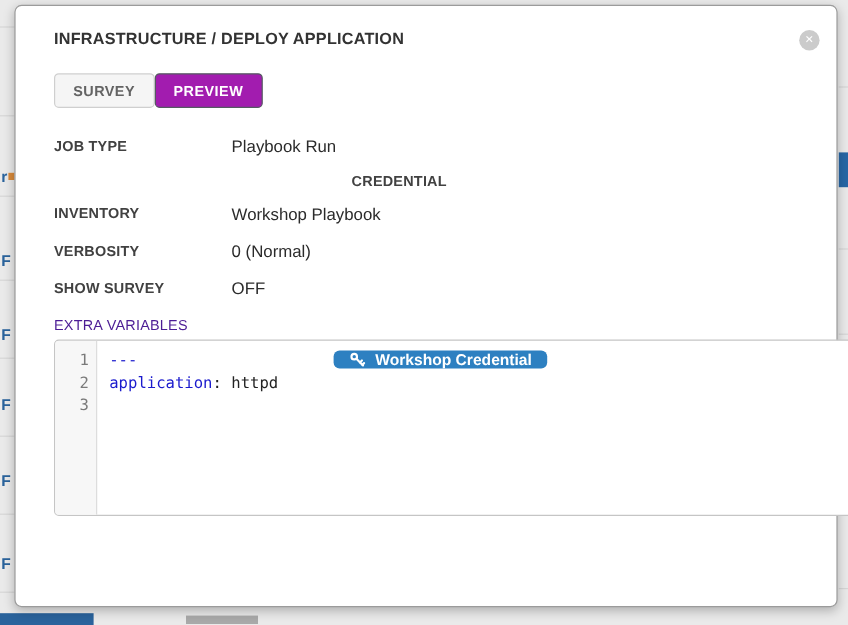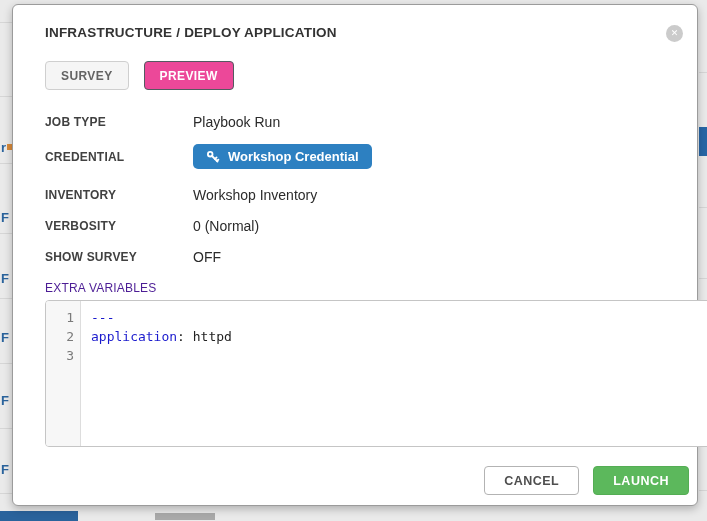--- a/index.html
+++ b/index.html
@@ -31,39 +31,39 @@
   .modal-title{
     font-size:13.5px;font-weight:700;color:#333;letter-spacing:.2px;
     margin:2px 0 0 0;
   }
   .close-btn{
     position:absolute;top:20px;right:14px;width:17px;height:17px;border-radius:50%;
     background:#cbcbcb;color:#fff;font-size:9px;font-weight:700;
     display:flex;align-items:center;justify-content:center;cursor:pointer;line-height:1;
   }
   
-  .tabs{margin-top:21px;display:flex;gap:15px;}
+  .tabs{margin-top:21px;display:flex;}
   .tab-btn{
     height:29px;padding:0 15px;border-radius:4px;
     font-size:12px;font-weight:600;letter-spacing:.4px;
     display:flex;align-items:center;cursor:pointer;box-sizing:border-box;
   }
   .tab-btn.inactive{background:#f5f5f5;border:1px solid #cfcfcf;color:#636363;}
-  .tab-btn.active{background:#ec4899;border:1px solid #545a61;color:#fff;}
+  .tab-btn.active{background:#a21caf;border:1px solid #545a61;color:#fff;}
 
   
   .fields{margin-top:23px;}
   .field-row{display:flex;align-items:center;}
   .field-label{
     width:148px;flex:0 0 148px;
     font-size:12px;color:#414141;letter-spacing:.2px;font-weight:bold;
   }
   .field-value{font-size:14px;color:#2b2b2b;}
   .row-text{height:17px;margin-bottom:14px;}
-  .row-credential{height:25px;margin-bottom:17px;}
+  .row-credential{height:25px;flex-direction:column;}
   .cred-badge{
     display:inline-flex;align-items:center;gap:8px;
     background:#2d80c1;color:#fff;border-radius:5px;
     height:25px;padding:0 13px;font-size:13px;font-weight:600;cursor:pointer;
   }
   .cred-badge svg{display:block;}
 
   
   .extra-label{font-size:12px;color:#4c1d95;letter-spacing:.2px;margin:16px 0 5px 0;}
   .editor{
@@ -159,21 +159,21 @@
               <path d="M11 11 L12.4 9.6"></path>
             </g>
           </svg>
         </span>
         <span>Workshop Credential</span>
       </div>
     </div>
 
     <div class="field-row row-text">
       <div class="field-label">INVENTORY</div>
-      <div class="field-value">Workshop Inventory</div>
+      <div class="field-value">Workshop Playbook</div>
     </div>
 
     <div class="field-row row-text">
       <div class="field-label">VERBOSITY</div>
       <div class="field-value">0 (Normal)</div>
     </div>
 
     <div class="field-row row-text">
       <div class="field-label">SHOW SURVEY</div>
       <div class="field-value">OFF</div>
@@ -187,23 +187,15 @@
         <div class="ln">2</div>
         <div class="ln">3</div>
       </div>
       <div class="code">
         <div class="cl"><span class="tok-key">---</span></div>
         <div class="cl"><span class="tok-key">application</span><span class="tok-plain">: </span><span class="tok-plain">httpd</span></div>
         <div class="cl"></div>
       </div>
     </div>
 
-    <div class="footer">
-      <div class="btn btn-cancel">
-        <span>CANCEL</span>
-      </div>
-      <div class="btn btn-launch">
-        <span>LAUNCH</span>
-      </div>
-    </div>
 
   </div>
 </div>
 
 </body></html>

